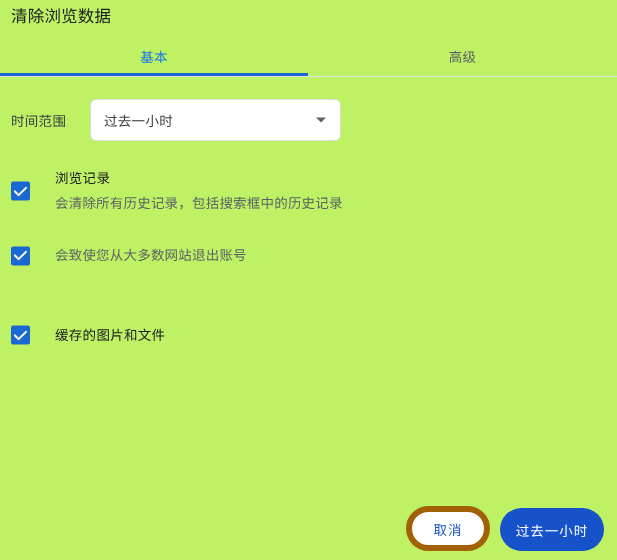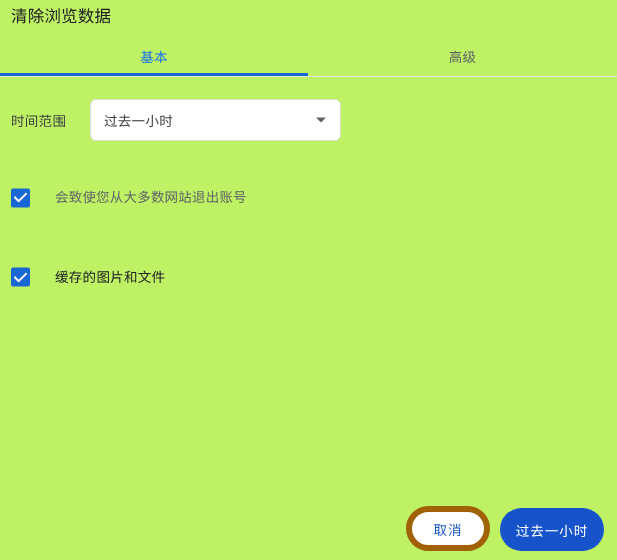--- a/index.html
+++ b/index.html
@@ -260,20 +260,31 @@
   <div class="timerange-row">
     <div class="timerange-label">时间范围</div>
     <button class="select-box">
       <span class="select-value">过去一小时</span>
       <span class="select-arrow"></span>
     </button>
   </div>
 
   <div class="option-list">
 
+    <div class="option-row row1">
+      <span class="checkbox">
+        <svg width="13" height="10" viewBox="0 0 13 10" aria-hidden="true">
+          <path d="M1 5 L4.6 8.6 L12 1.3" fill="none" stroke="#ffffff" stroke-width="2" stroke-linecap="square"></path>
+        </svg>
+      </span>
+      <span class="option-text">
+        <span class="option-title">浏览记录</span>
+        <span class="option-desc">会清除所有历史记录，包括搜索框中的历史记录</span>
+      </span>
+    </div>
 
     <div class="option-row row2">
       <span class="checkbox">
         <svg width="13" height="10" viewBox="0 0 13 10" aria-hidden="true">
           <path d="M1 5 L4.6 8.6 L12 1.3" fill="none" stroke="#ffffff" stroke-width="2" stroke-linecap="square"></path>
         </svg>
       </span>
       <span class="option-text">
         <span class="option-desc">会致使您从大多数网站退出账号</span>
       </span>

